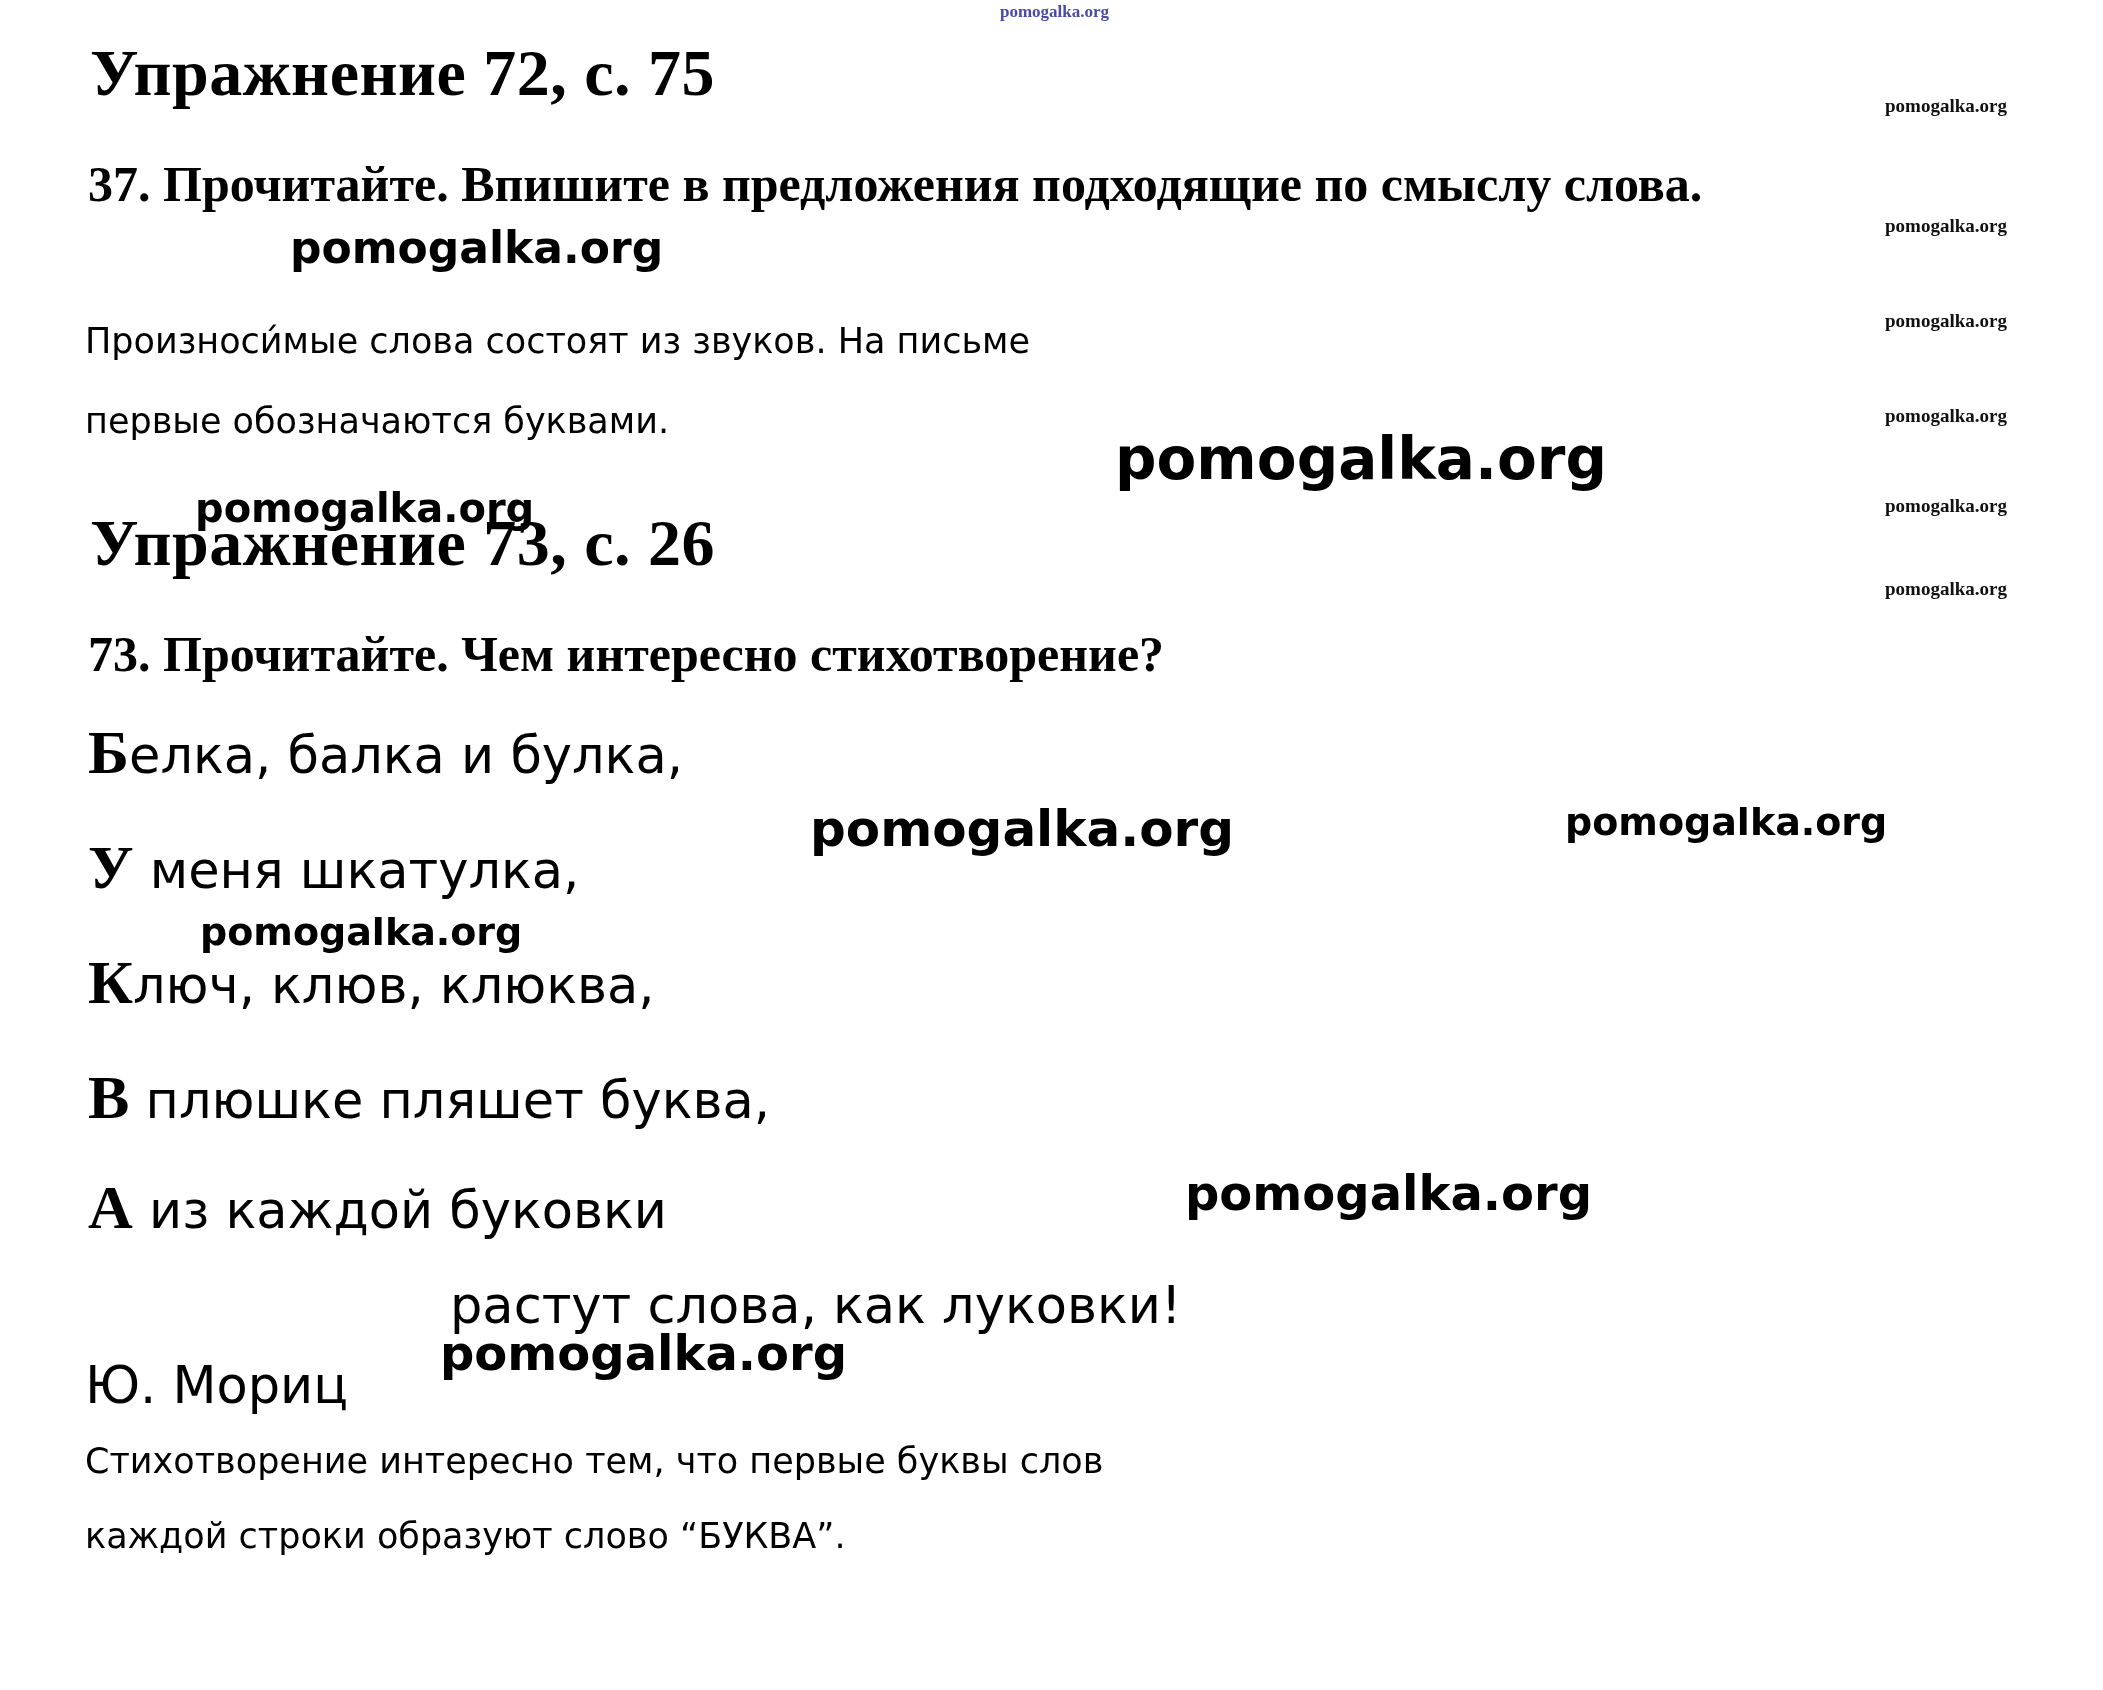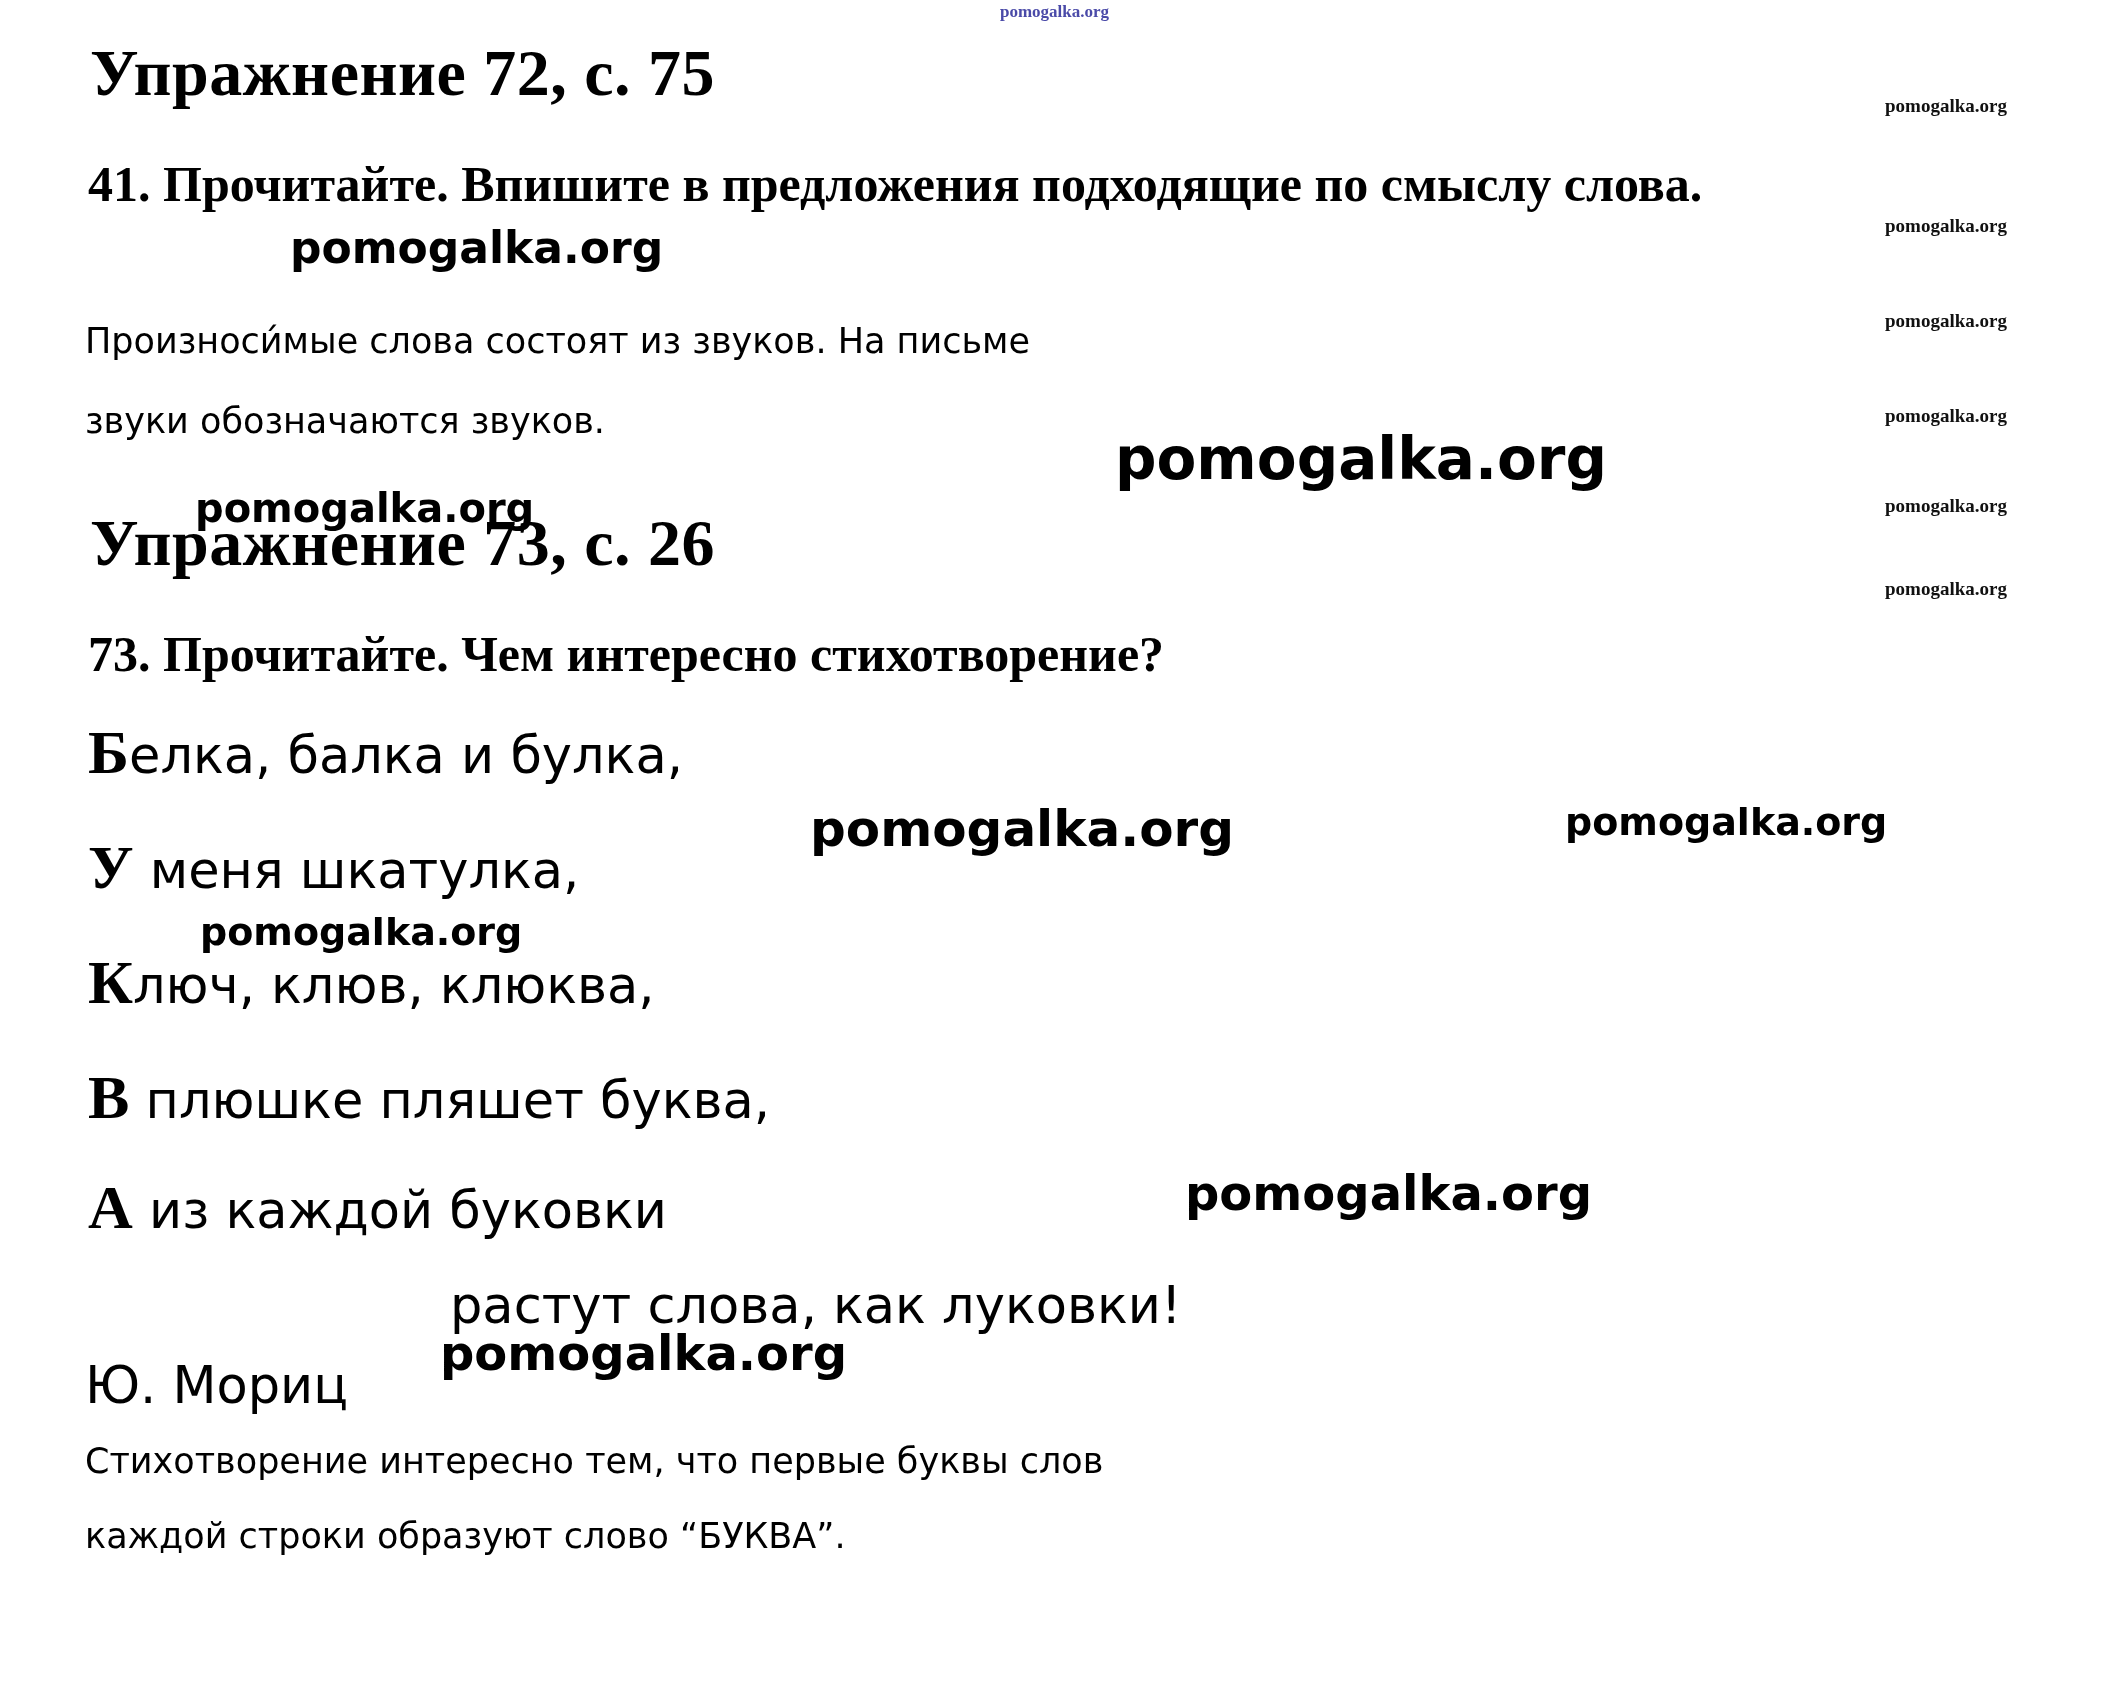--- a/index.html
+++ b/index.html
@@ -103,25 +103,25 @@
     <div class="wm sans abs" style="left:195px;  top:485px;  font-size:40px;">pomogalka.org</div>
     <div class="wm sans abs" style="left:810px;  top:800px;  font-size:50px;">pomogalka.org</div>
     <div class="wm sans abs" style="left:1565px; top:800px;  font-size:38px;">pomogalka.org</div>
     <div class="wm sans abs" style="left:200px;  top:910px;  font-size:38px;">pomogalka.org</div>
     <div class="wm sans abs" style="left:1185px; top:1165px; font-size:48px;">pomogalka.org</div>
     <div class="wm sans abs" style="left:440px;  top:1325px; font-size:48px;">pomogalka.org</div>
   </div>
 
   <div class="ex-title abs" style="left:90px; top:35px;">Упражнение 72, с. 75</div>
 
-  <div class="task-line abs" style="left:88px; top:155px; width:1870px;">41. Прочитайте. Впишите в предложения подходящие по смыслу слова.</div>
+  <div class="task-line abs" style="left:88px; top:155px; width:1870px;">37. Прочитайте. Впишите в предложения подходящие по смыслу слова.</div>
 
   <div class="body-line abs" style="left:85px; top:320px; width:1900px;">Произноси́мые слова состоят из звуков. На письме</div>
 
-  <div class="body-line abs" style="left:85px; top:400px; width:1900px;">звуки обозначаются звуков.</div>
+  <div class="body-line abs" style="left:85px; top:400px; width:1900px;">первые обозначаются буквами.</div>
 
   <div class="ex-title abs" style="left:90px; top:505px;">Упражнение 73, с. 26</div>
 
   <div class="task-line abs" style="left:88px; top:625px; width:1900px;">73. Прочитайте. Чем интересно стихотворение?</div>
 
   <div class="poem-line abs" style="left:88px; top:715px;">
     <span class="cap">Б</span><span>елка, балка и булка,</span>
   </div>
 
   <div class="poem-line abs" style="left:88px; top:945px;">

